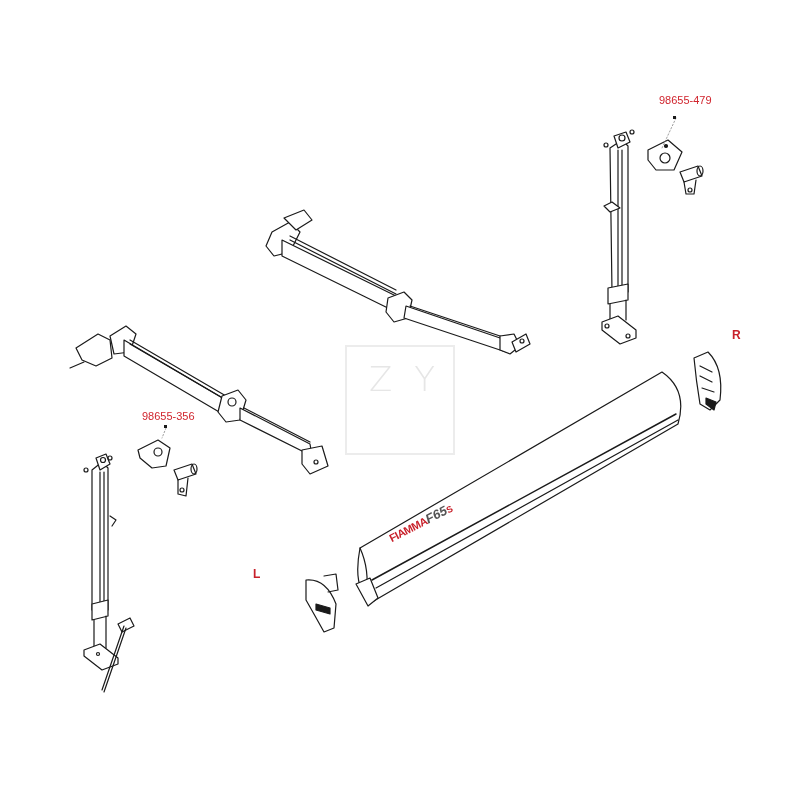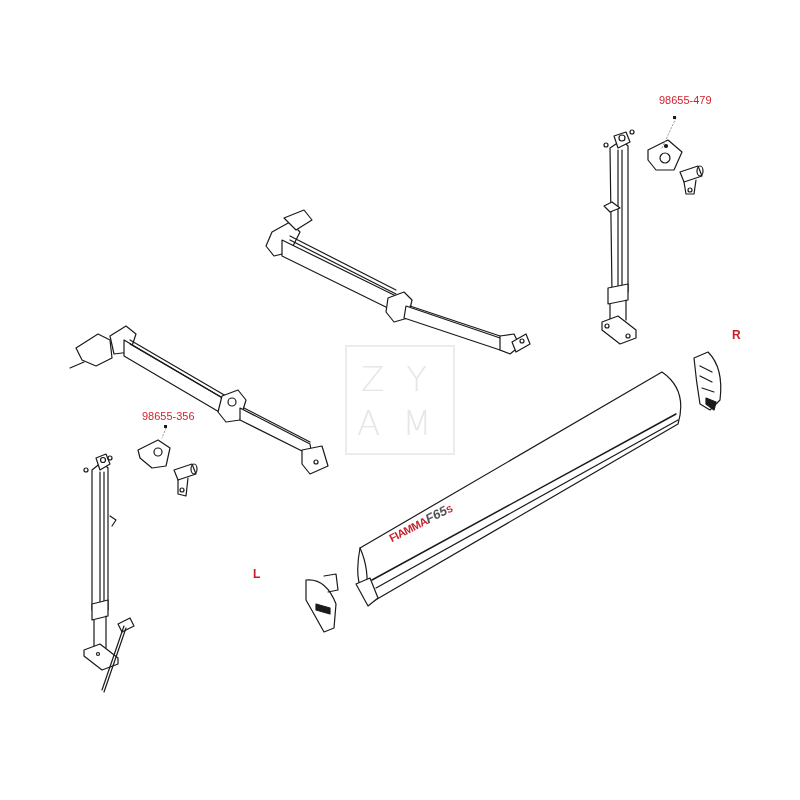--- a/index.html
+++ b/index.html
@@ -1,21 +1,21 @@
 <!DOCTYPE html>
 <html><head>
 <meta charset="utf-8">
 <style>
   html, body { margin:0; padding:0; background:#ffffff; }
   body { width:800px; height:800px; position:relative; overflow:hidden; font-family:"Liberation Sans", sans-serif; }
   .canvas { position:absolute; left:0; top:0; width:800px; height:800px; }
   .label { position:absolute; color:#d0242d; font-size:11px; font-family:"Liberation Sans", sans-serif; white-space:nowrap;text-align:center; }
   .side { position:absolute; color:#c8202a; font-weight:bold; font-size:12px; font-family:"Liberation Sans", sans-serif; }
   .wm-box { position:absolute; left:345px; top:345px; width:110px; height:110px; border:2px solid #ececec; box-sizing:border-box; }
-  .wm-row { position:absolute; left:0; width:100%; text-align:center; color:#e6e6e6; font-size:34px; letter-spacing:22px; padding-left:10px; box-sizing:border-box; font-family:"DejaVu Sans", sans-serif; font-weight:300; }
+  .wm-row { position:absolute; left:0; width:100%; text-align:center; color:#e6e6e6; font-size:34px; letter-spacing:22px; padding-left:22px; box-sizing:border-box; font-family:"DejaVu Sans", sans-serif; font-weight:300; }
   .logo { position:absolute; left:393px; top:530px; transform:rotate(-27deg); transform-origin:left bottom; font-weight:bold; font-size:11px; font-family:"Liberation Sans", sans-serif; white-space:nowrap; }
   .logo .brand { color:#c8202a; letter-spacing:-0.5px; }
   .logo .model { color:#555; font-style:italic; font-size:13px; }
   .logo .suffix { color:#c8202a; font-size:9px; }
 </style>
 </head>
 <body>
 
 <div class="canvas">
   <svg width="800" height="800" viewBox="0 0 800 800" xmlns="http://www.w3.org/2000/svg" fill="none" stroke="#1a1a1a" stroke-width="1.2" stroke-linejoin="round" stroke-linecap="round">
@@ -128,21 +128,20 @@
     </g>
     <g>
       <path d="M694 358 L708 352 Q724 368 720 400 L710 410 L700 404 Q696 380 694 358 Z" fill="#fff"></path>
       <path d="M700 366 L712 372 M700 376 L712 382 M702 388 L714 392"></path>
       <path d="M706 398 L716 402 L714 410 L706 404 Z" fill="#1a1a1a"></path>
     </g>
   </svg>
 
   <div class="wm-box">
     <div class="wm-row" style="top:12px;">ZY</div>
-    <div class="wm-row" style="top:56px;">AM</div>
   </div>
 
   <div class="logo">
     <span class="brand">FIAMMA</span><span class="model">F65</span><span class="suffix">S</span>
   </div>
 
   <div class="label" style="left:659px; top:94px;">98655-479</div>
   <div class="label" style="left:142px; top:410px;">98655-356</div>
 
   <div class="side" style="left:253px; top:567px;">L</div>

